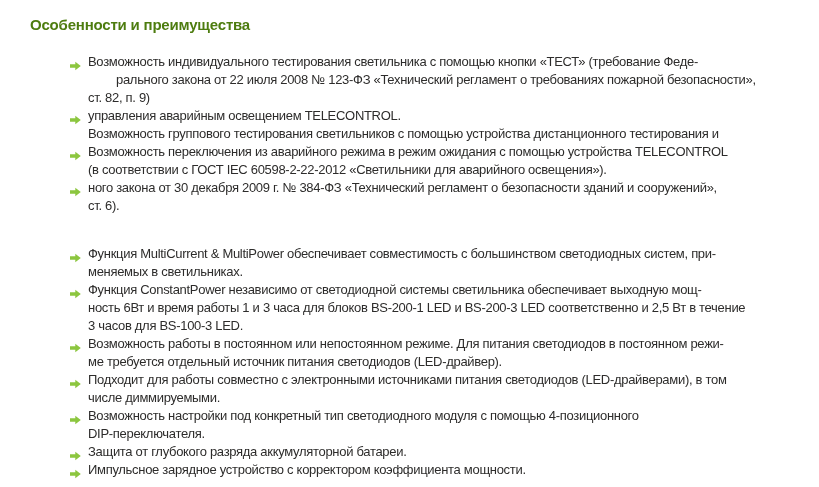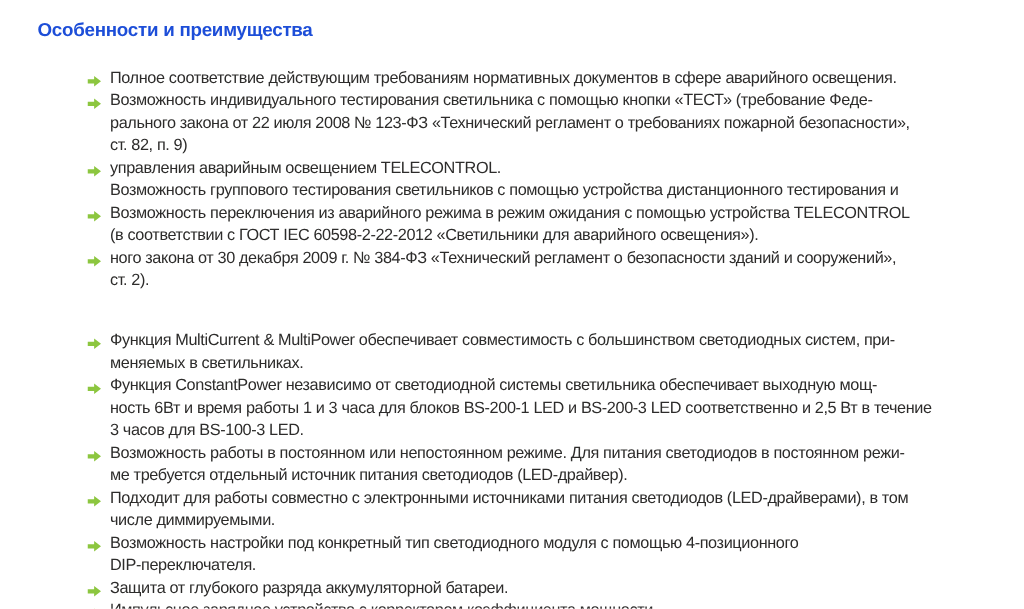--- a/index.html
+++ b/index.html
@@ -10,21 +10,21 @@
     color: #2d2c2b;
     overflow: hidden;
   }
   .page { padding: 16px 0 0 30px; }
   .title {
     margin: 0 0 19px 0;
     font-size: 15px;
     line-height: 18px;
     font-weight: bold;
     letter-spacing: -0.2px;
-    color: #1d4ed8;
+    color: #4d7c0f;
   }
   ul.features { list-style: none; margin: 0; padding: 0 0 0 40px; }
   li.item { position: relative; padding-left: 18px; }
   .arrow {
     position: absolute; left: 0; top: 4px;
     width: 11px; height: 10px; display: block;
   }
   .line {
     width: 704px; height: 18px;
     font-size: 13px; line-height: 18px;
@@ -36,28 +36,22 @@
 </head>
 <body>
 
 <div class="page">
   <h1 class="title">Особенности и преимущества</h1>
   <ul class="features" id="features-list">
       <li class="item">
         <span class="arrow"><svg width="11" height="10" viewBox="0 0 11 10">
             <path d="M0,3.3 L5.3,3.3 L5.3,0.8 L10.8,5 L5.3,9.2 L5.3,6.7 L0,6.7 Z" fill="#8cc63f"></path>
           </svg></span>
-        <div class="line">Полное соответствие действующим требованиям нормативных документов в сфере аварийного освещения.</div>
-      </li>
-      <li class="item">
-        <span class="arrow"><svg width="11" height="10" viewBox="0 0 11 10">
-            <path d="M0,3.3 L5.3,3.3 L5.3,0.8 L10.8,5 L5.3,9.2 L5.3,6.7 L0,6.7 Z" fill="#8cc63f"></path>
-          </svg></span>
         <div class="line" style="word-spacing: 0px;">Возможность индивидуального тестирования светильника с помощью кнопки «ТЕСТ» (требование Феде-</div>
-        <div class="line" style="word-spacing: 0px;">рального закона от 22 июля 2008 № 123-ФЗ «Технический регламент о требованиях пожарной безопасности»,</div>
+        <div class="line" style="word-spacing: 0px; margin-left: 28px;">рального закона от 22 июля 2008 № 123-ФЗ «Технический регламент о требованиях пожарной безопасности»,</div>
         <div class="line">ст. 82, п. 9)</div>
       </li>
       <li class="item">
         <span class="arrow"><svg width="11" height="10" viewBox="0 0 11 10">
             <path d="M0,3.3 L5.3,3.3 L5.3,0.8 L10.8,5 L5.3,9.2 L5.3,6.7 L0,6.7 Z" fill="#8cc63f"></path>
           </svg></span>
         <div class="line">управления аварийным освещением TELECONTROL.</div>
         <div class="line" style="word-spacing: 0px;">Возможность группового тестирования светильников с помощью устройства дистанционного тестирования и</div>
       </li>
       <li class="item">
@@ -65,21 +59,21 @@
             <path d="M0,3.3 L5.3,3.3 L5.3,0.8 L10.8,5 L5.3,9.2 L5.3,6.7 L0,6.7 Z" fill="#8cc63f"></path>
           </svg></span>
         <div class="line" style="word-spacing: 0px;">Возможность переключения из аварийного режима в режим ожидания с помощью устройства TELECONTROL</div>
         <div class="line">(в соответствии с ГОСТ IEC 60598-2-22-2012 «Светильники для аварийного освещения»).</div>
       </li>
       <li class="item">
         <span class="arrow"><svg width="11" height="10" viewBox="0 0 11 10">
             <path d="M0,3.3 L5.3,3.3 L5.3,0.8 L10.8,5 L5.3,9.2 L5.3,6.7 L0,6.7 Z" fill="#8cc63f"></path>
           </svg></span>
         <div class="line" style="word-spacing: 0px;">ного закона от 30 декабря 2009 г. № 384-ФЗ «Технический регламент о безопасности зданий и сооружений»,</div>
-        <div class="line">ст. 2).</div>
+        <div class="line">ст. 6).</div>
       </li>
       <li class="item">
         <span class="arrow"><svg width="11" height="10" viewBox="0 0 11 10">
             <path d="M0,3.3 L5.3,3.3 L5.3,0.8 L10.8,5 L5.3,9.2 L5.3,6.7 L0,6.7 Z" fill="#8cc63f"></path>
           </svg></span>
         <div class="line" style="word-spacing: 0px; margin-top: 30px;">Функция MultiCurrent &amp; MultiPower обеспечивает совместимость с большинством светодиодных систем, при-</div>
         <div class="line">меняемых в светильниках.</div>
       </li>
       <li class="item">
         <span class="arrow"><svg width="11" height="10" viewBox="0 0 11 10">

